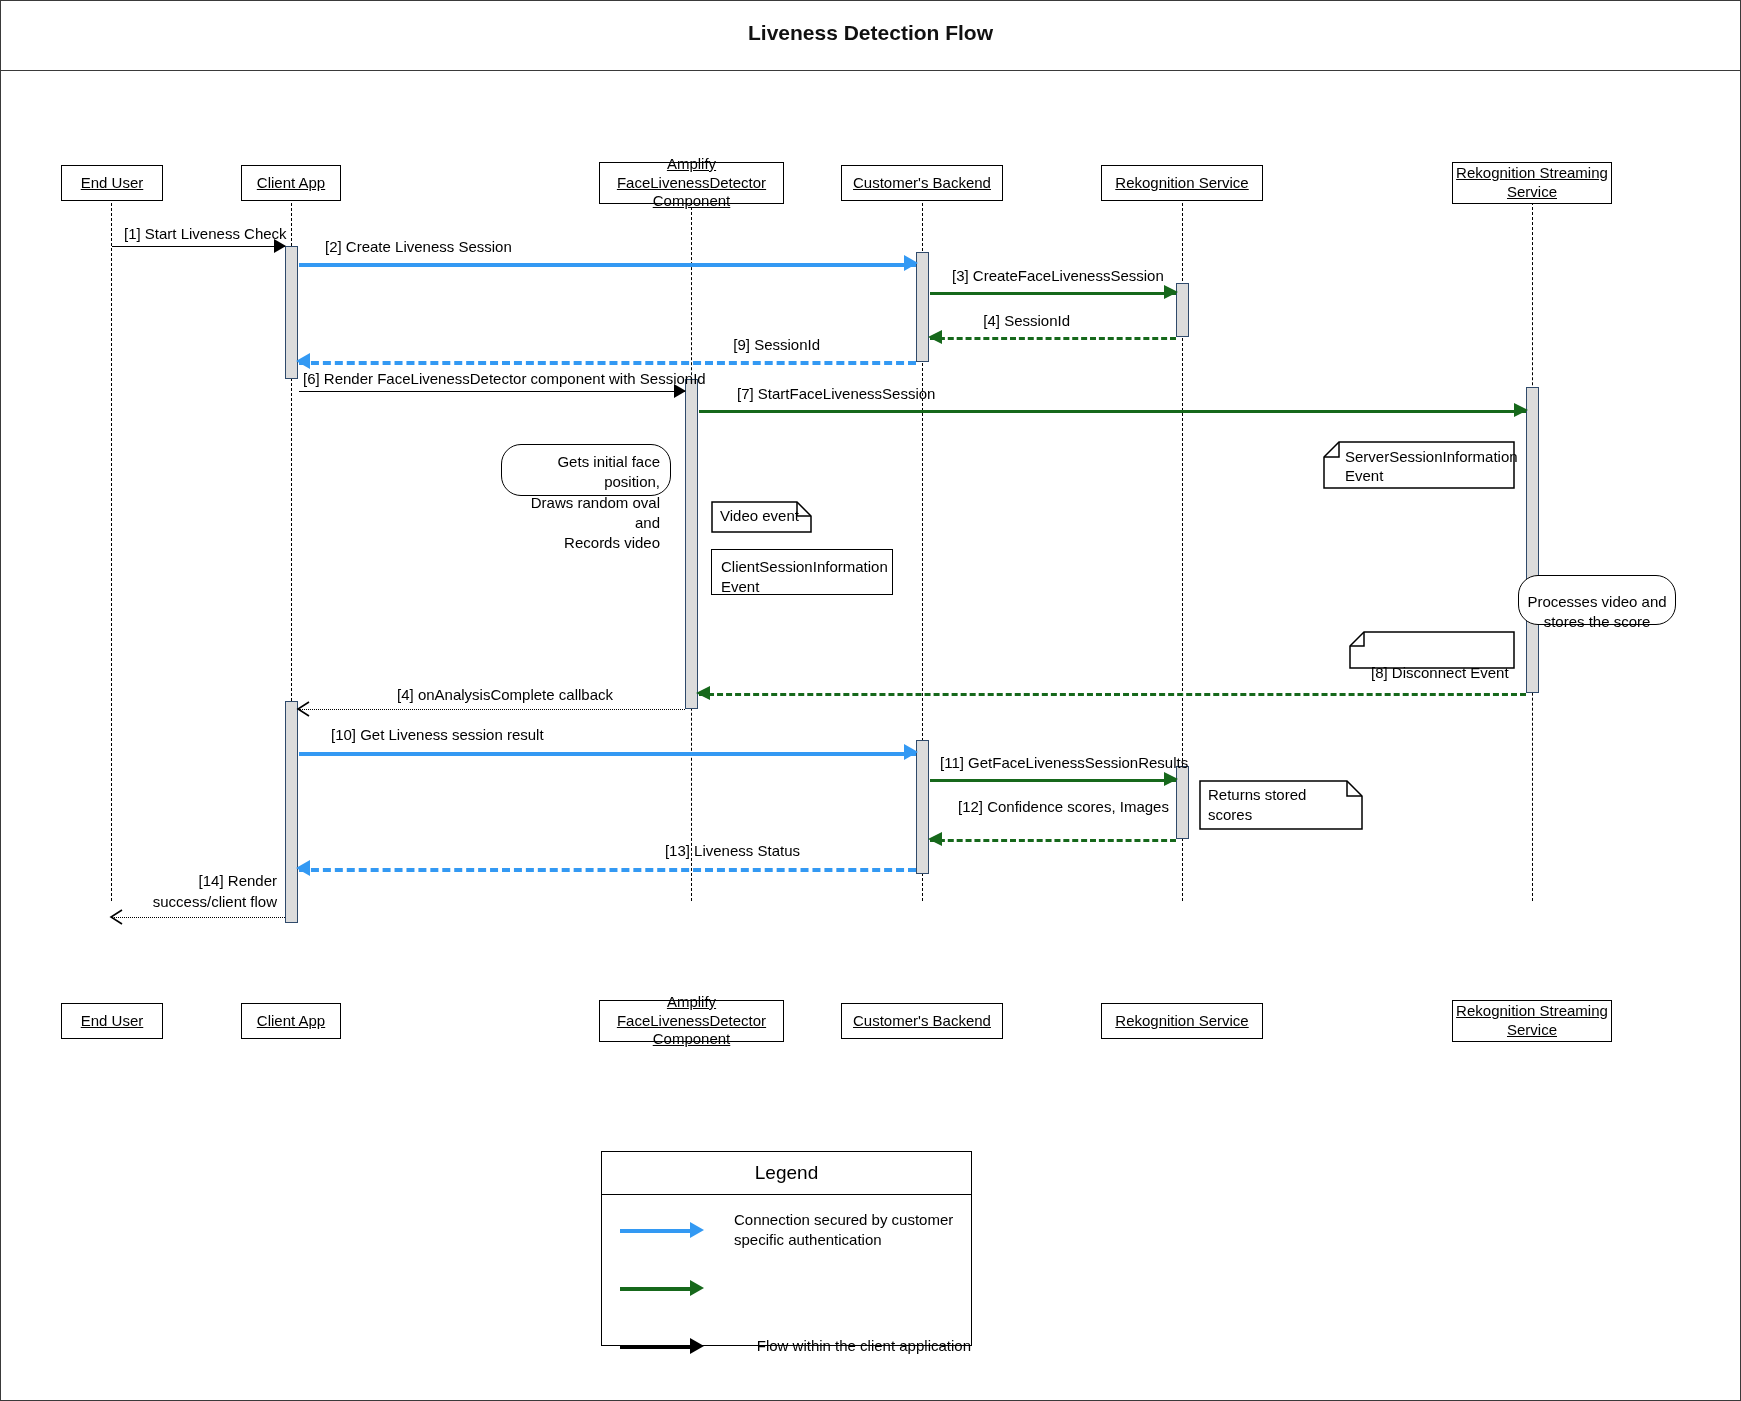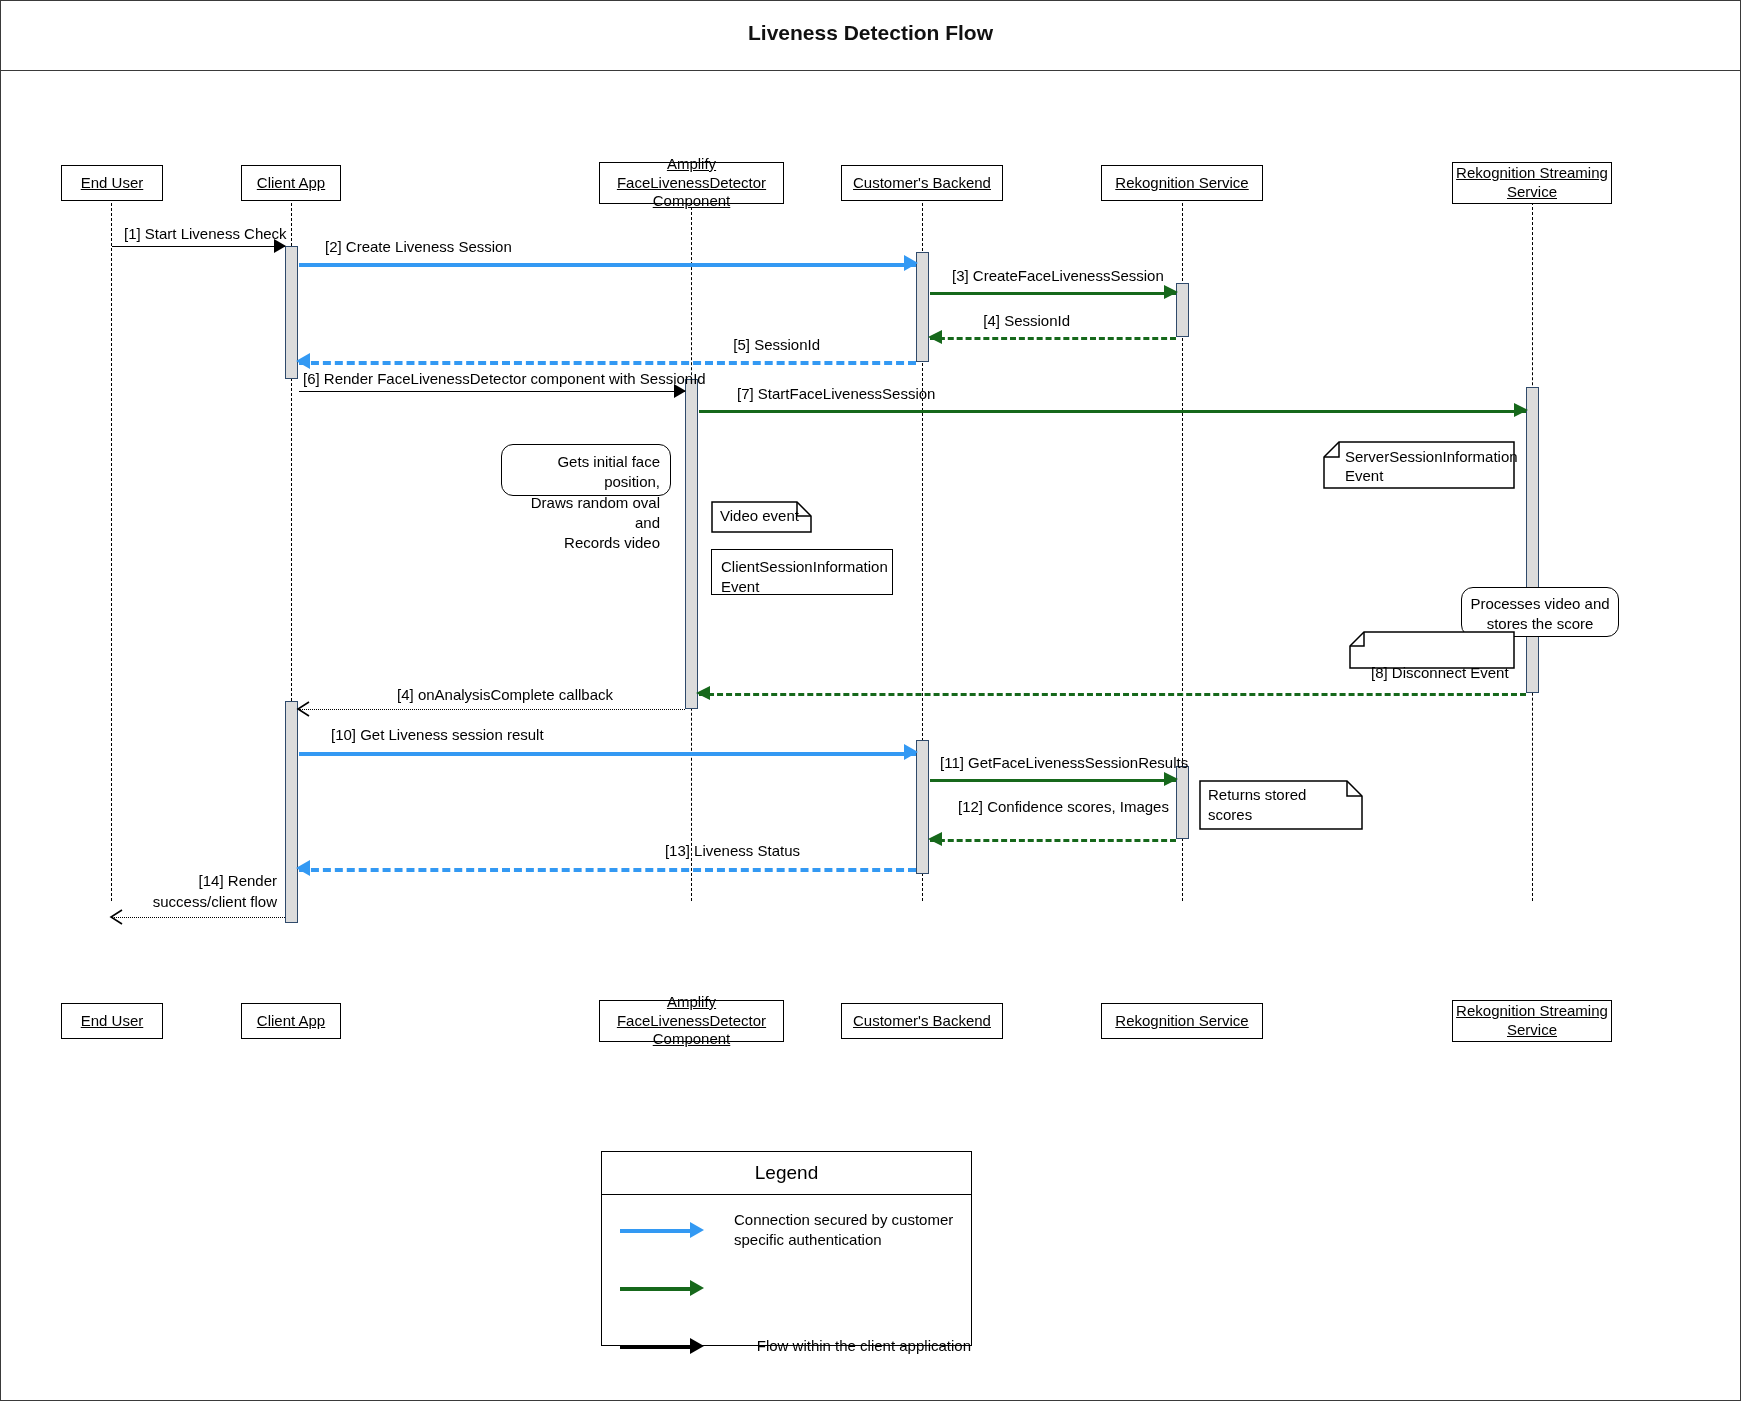--- a/index.html
+++ b/index.html
@@ -12,21 +12,21 @@
   .lifeline-box span{text-decoration:underline;}
   .lifeline-line{position:absolute;width:0;border-left:1.5px dashed #000;}
   .activation{position:absolute;background:#dcdcdc;border:1px solid #2f4a6b;box-sizing:border-box;}
 
   .msg{position:absolute;height:0;}
   .msg .shaft{position:absolute;left:0;top:0;width:100%;height:0;}
   .msg .label{position:absolute;white-space:nowrap;font-size:15px;color:#000;bottom:4px;}
   .arrowhead{position:absolute;width:0;height:0;top:-7px;}
 
   .note-rect{position:absolute;box-sizing:border-box;border:1.5px solid #000;background:#fff;font-size:15px;color:#000;line-height:1.3;padding:7px 9px;}
-  .note-round{position:absolute;box-sizing:border-box;border:1.5px solid #000;border-radius:12px;background:#fff;font-size:15px;color:#000;line-height:1.35;padding:7px 10px;display:flex;align-items:center;}
+  .note-round{position:absolute;box-sizing:border-box;border:1.5px solid #000;border-radius:20px;background:#fff;font-size:15px;color:#000;line-height:1.35;padding:7px 10px;display:flex;align-items:center;}
   .foldbox{position:absolute;}
 
   #legend{position:absolute;box-sizing:border-box;border:1.5px solid #000;background:#fff;}
   #legend-title{height:42px;border-bottom:1.5px solid #000;display:flex;align-items:center;justify-content:center;font-size:19px;color:#000;}
   .legend-row{position:relative;height:54px;display:flex;align-items:center;}
   .legend-arrow{position:relative;width:110px;height:20px;margin-left:18px;flex:none;}
   .legend-arrow .ls{position:absolute;left:0;top:9px;width:72px;height:0;}
   .legend-arrow .lh{position:absolute;left:70px;top:2px;width:0;height:0;}
   .legend-text{font-size:15px;color:#000;line-height:1.35;margin-left:4px;}
 </style>
@@ -113,21 +113,21 @@
 
   <div class="msg" style="left:929px;top:336px;width:246px;">
     <div class="shaft" style="border-top:3.2px dashed #16681b;"></div>
     <div class="arrowhead" style="left:-2px;border-top:7px solid transparent;border-bottom:7px solid transparent;border-right:14px solid #16681b;"></div>
     <div class="label" style="right:106px;bottom:8px;">[4] SessionId</div>
   </div>
 
   <div class="msg" style="left:298px;top:360px;width:617px;">
     <div class="shaft" style="border-top:4px dashed #3399f3;"></div>
     <div class="arrowhead" style="left:-3px;top:-8px;border-top:8px solid transparent;border-bottom:8px solid transparent;border-right:14px solid #3399f3;"></div>
-    <div class="label" style="right:96px;bottom:8px;">[5] SessionId</div>
+    <div class="label" style="right:96px;bottom:8px;">[9] SessionId</div>
   </div>
 
   <div class="msg" style="left:298px;top:390px;width:386px;">
     <div class="shaft" style="border-top:1.6px solid #000;"></div>
     <div class="arrowhead" style="right:-1px;border-top:7px solid transparent;border-bottom:7px solid transparent;border-left:12px solid #000;"></div>
     <div class="label" style="left:4px;">[6] Render FaceLivenessDetector component with SessionId</div>
   </div>
 
   <div class="msg" style="left:698px;top:409px;width:827px;">
     <div class="shaft" style="border-top:3.2px solid #16681b;"></div>
@@ -202,21 +202,21 @@
 
   <div class="foldbox" style="left:1322px;top:440px;width:192px;height:48px;">
     <svg width="192" height="48" viewBox="0 0 192 48">
       <path d="M1 16 L16 1 H191 V47 H1 Z" fill="#fff" stroke="#000" stroke-width="1.5"></path>
       <path d="M1 16 H16 V1" fill="none" stroke="#000" stroke-width="1.5"></path>
     </svg>
     <div style="position:absolute;left:22px;top:7px;font-size:15px;color:#000;">ServerSessionInformation</div>
     <div style="position:absolute;left:22px;top:26px;font-size:15px;color:#000;">Event</div>
   </div>
 
-  <div class="note-round" style="left:1460px;top:574px;width:158px;height:50px;text-align:center;display:block;padding:6px 8px;margin-top:12px;">
+  <div class="note-round" style="left:1517px;top:574px;width:158px;height:50px;text-align:center;display:block;padding:16px 8px;">
     <div>Processes video and</div>
     <div>stores the score</div>
   </div>
 
   <div class="foldbox" style="left:1348px;top:630px;width:166px;height:38px;">
     <svg width="166" height="38" viewBox="0 0 166 38">
       <path d="M1 15 L15 1 H165 V37 H1 Z" fill="#fff" stroke="#000" stroke-width="1.5"></path>
       <path d="M1 15 H15 V1" fill="none" stroke="#000" stroke-width="1.5"></path>
     </svg>
     <div style="position:absolute;left:22px;top:9px;font-size:15px;color:#000;margin-top:24px;">[8] Disconnect Event</div>

